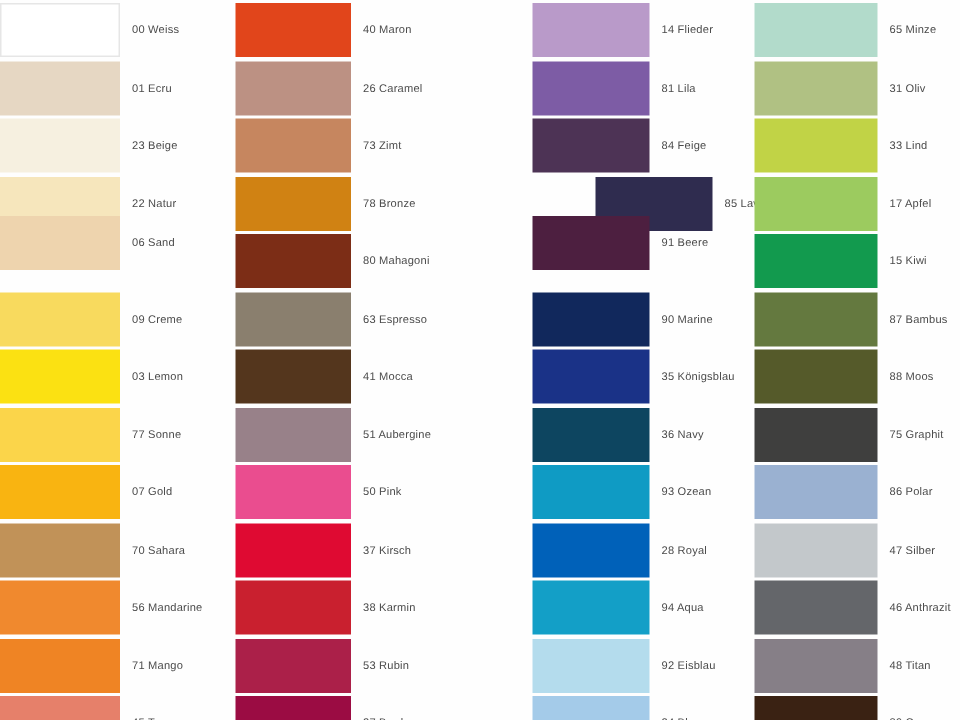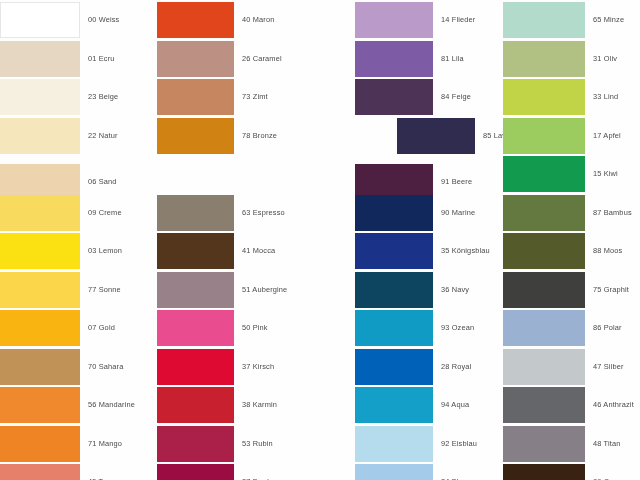--- a/index.html
+++ b/index.html
@@ -108,21 +108,21 @@
           <span class="swatch-inner" title="#f6f0e0" style="background: rgb(246, 240, 224);"></span>
         </div>
         <span class="swatch-label">23 Beige</span>
       </div>
       <div class="color-row" style="top: 117.5px; width: 100%;">
         <div class="swatch">
           <span class="swatch-inner" title="#f6e6bc" style="background: rgb(246, 230, 188);"></span>
         </div>
         <span class="swatch-label">22 Natur</span>
       </div>
-      <div class="color-row" style="top: 164px; width: 100%; padding-left: 40px;">
+      <div class="color-row" style="top: 144px; width: 100%; padding-left: 40px;">
         <div class="swatch">
           <span class="swatch-inner" title="#eed4ae" style="background: rgb(238, 212, 174);"></span>
         </div>
         <span class="swatch-label">06 Sand</span>
       </div>
       <div class="color-row" style="top: 194.5px; width: 100%;">
         <div class="swatch">
           <span class="swatch-inner" title="#f8da5e" style="background: rgb(248, 218, 94);"></span>
         </div>
         <span class="swatch-label">09 Creme</span>
@@ -188,20 +188,26 @@
           <span class="swatch-inner" title="#c6865f" style="background: rgb(198, 134, 95);"></span>
         </div>
         <span class="swatch-label">73 Zimt</span>
       </div>
       <div class="color-row" style="top: 117.5px; width: 100%;">
         <div class="swatch">
           <span class="swatch-inner" title="#d08213" style="background: rgb(208, 130, 19);"></span>
         </div>
         <span class="swatch-label">78 Bronze</span>
       </div>
+      <div class="color-row" style="top: 156px; width: 100%;">
+        <div class="swatch">
+          <span class="swatch-inner" title="#7c2d16" style="background: rgb(124, 45, 22);"></span>
+        </div>
+        <span class="swatch-label">80 Mahagoni</span>
+      </div>
       <div class="color-row" style="top: 194.5px; width: 100%;">
         <div class="swatch">
           <span class="swatch-inner" title="#8a7f6e" style="background: rgb(138, 127, 110);"></span>
         </div>
         <span class="swatch-label">63 Espresso</span>
       </div>
       <div class="color-row" style="top: 233px; width: 100%;">
         <div class="swatch">
           <span class="swatch-inner" title="#54361d" style="background: rgb(84, 54, 29);"></span>
         </div>
@@ -262,21 +268,21 @@
           <span class="swatch-inner" title="#4d3355" style="background: rgb(77, 51, 85);"></span>
         </div>
         <span class="swatch-label">84 Feige</span>
       </div>
       <div class="color-row" style="top: 118px; width: 100%; margin-left: 42px;">
         <div class="swatch">
           <span class="swatch-inner" title="#2f2c4f" style="background: rgb(47, 44, 79);"></span>
         </div>
         <span class="swatch-label">85 Lavendel</span>
       </div>
-      <div class="color-row" style="top: 164px; width: 100%; padding-left: 46px;">
+      <div class="color-row" style="top: 144px; width: 100%; padding-left: 46px;">
         <div class="swatch">
           <span class="swatch-inner" title="#4d1f40" style="background: rgb(77, 31, 64);"></span>
         </div>
         <span class="swatch-label">91 Beere</span>
       </div>
       <div class="color-row" style="top: 194.5px; width: 100%;">
         <div class="swatch">
           <span class="swatch-inner" title="#11285c" style="background: rgb(17, 40, 92);"></span>
         </div>
         <span class="swatch-label">90 Marine</span>

